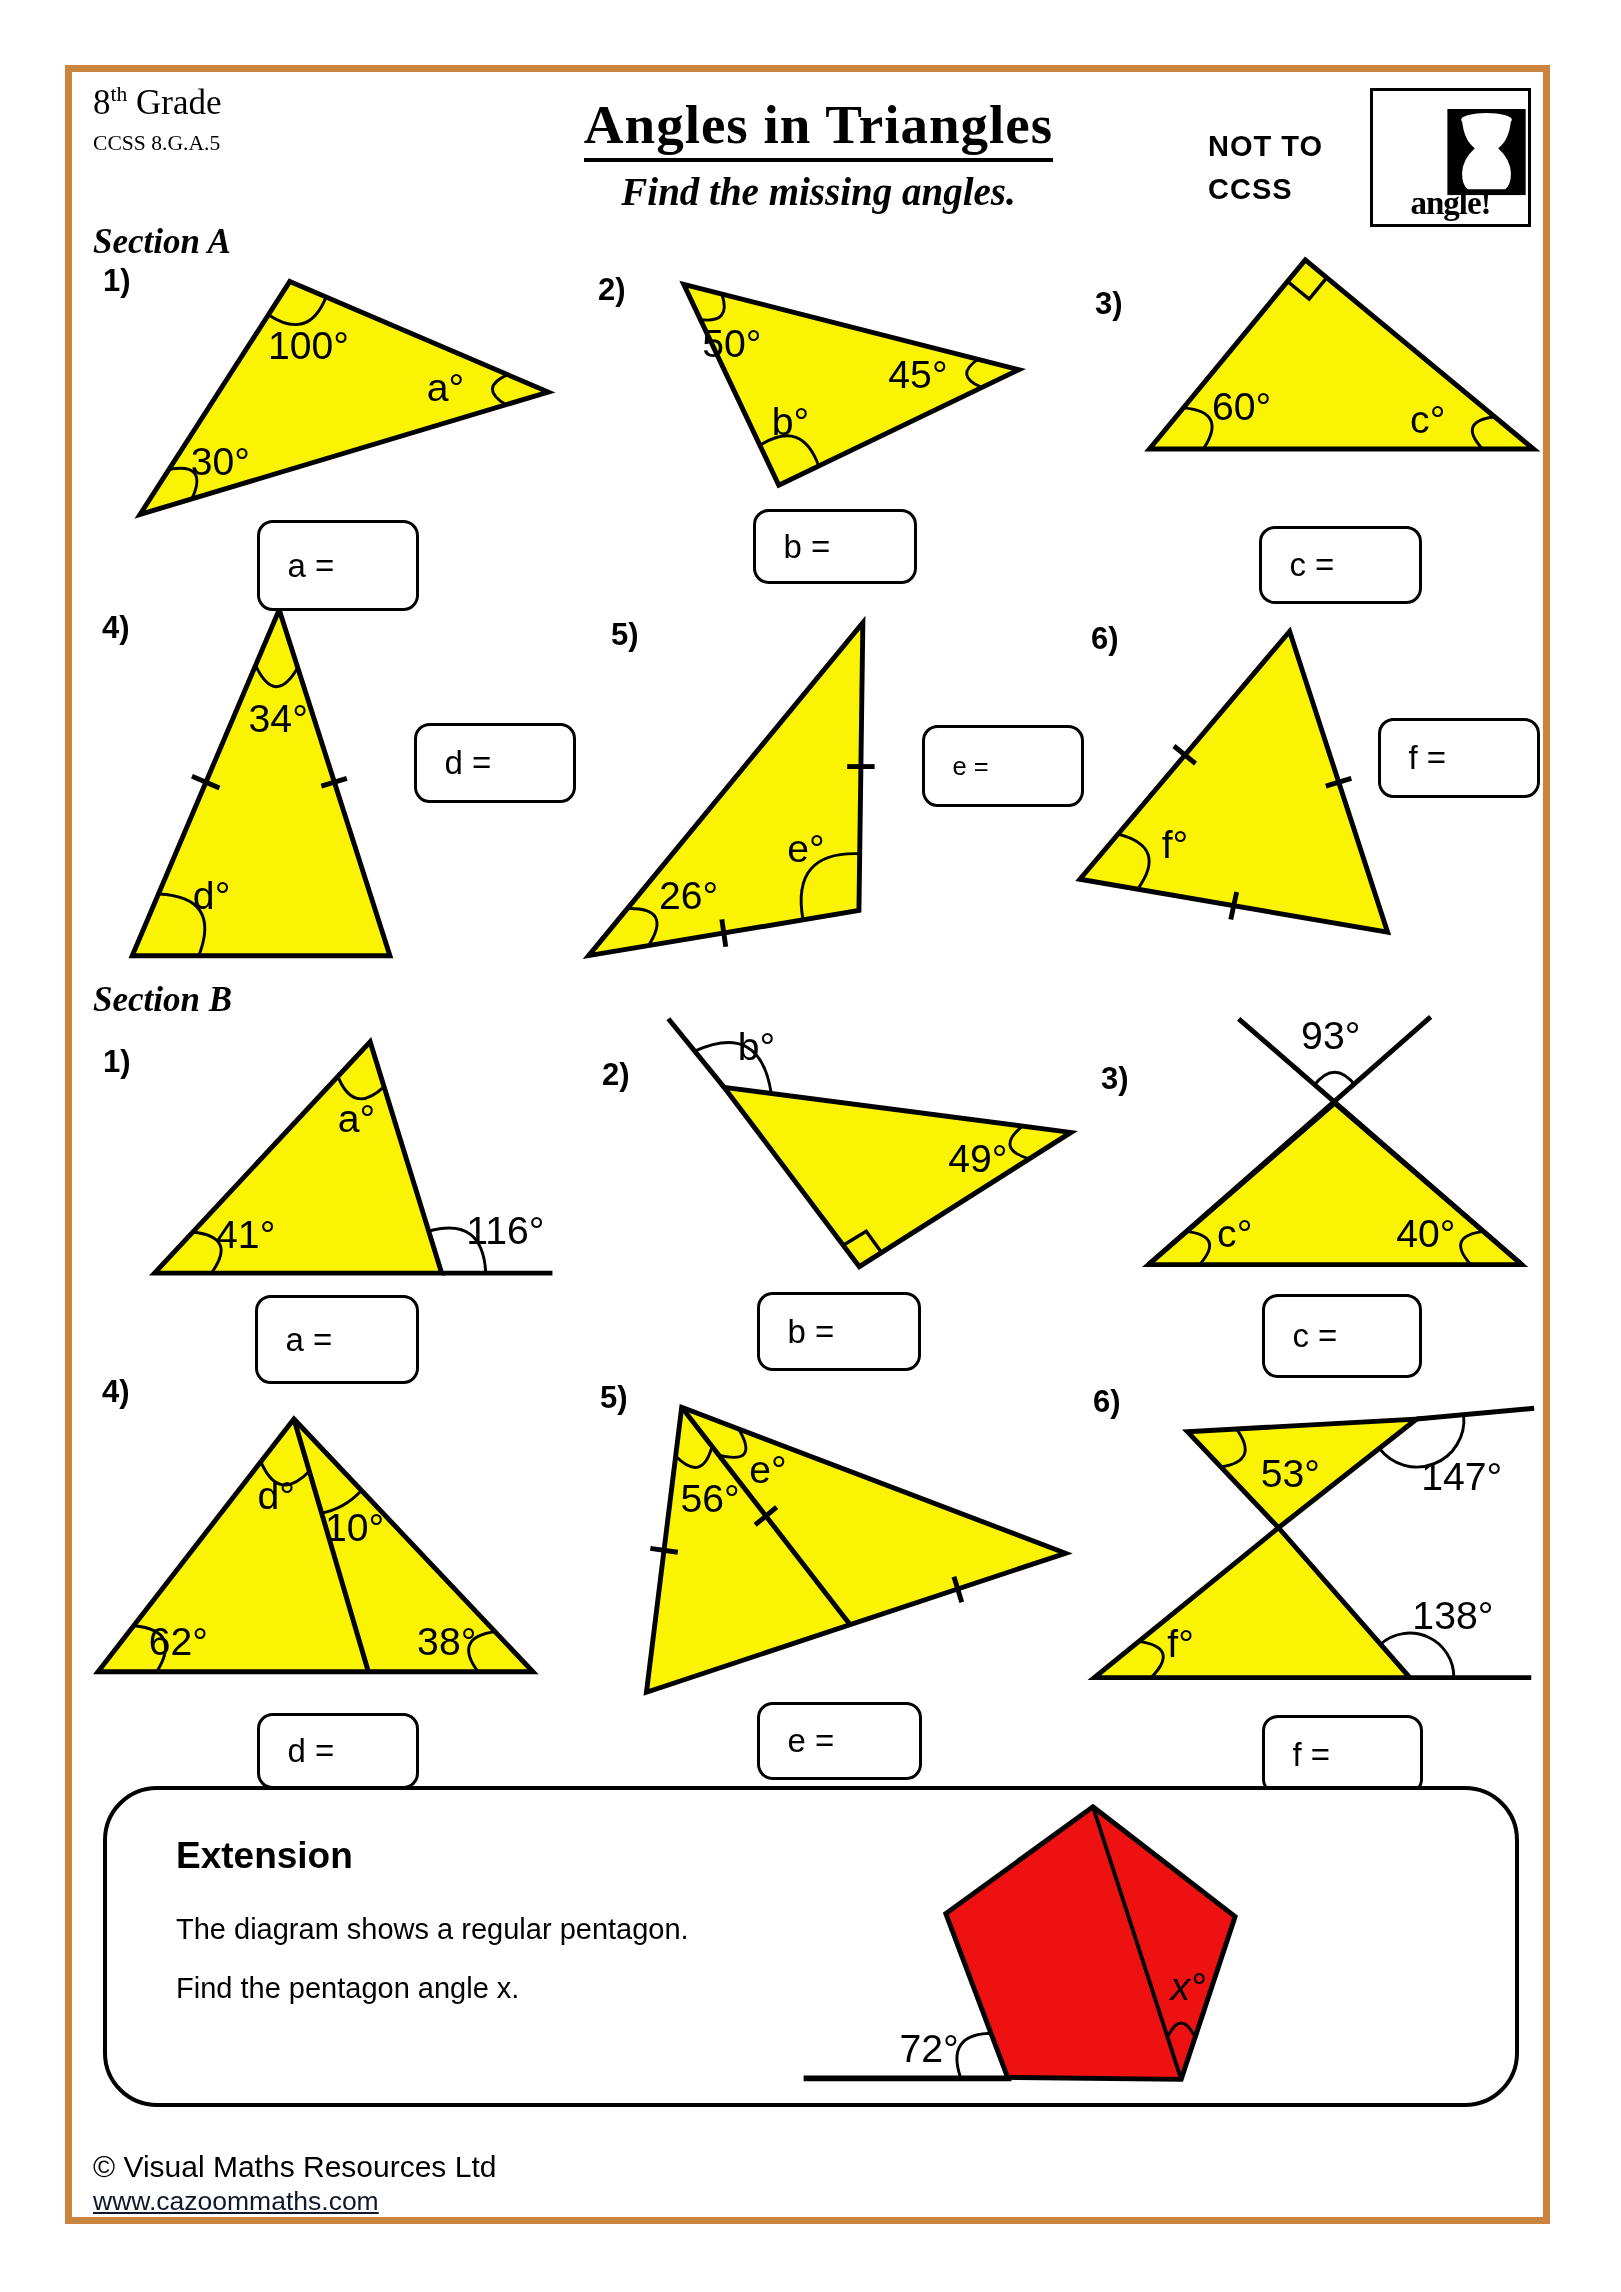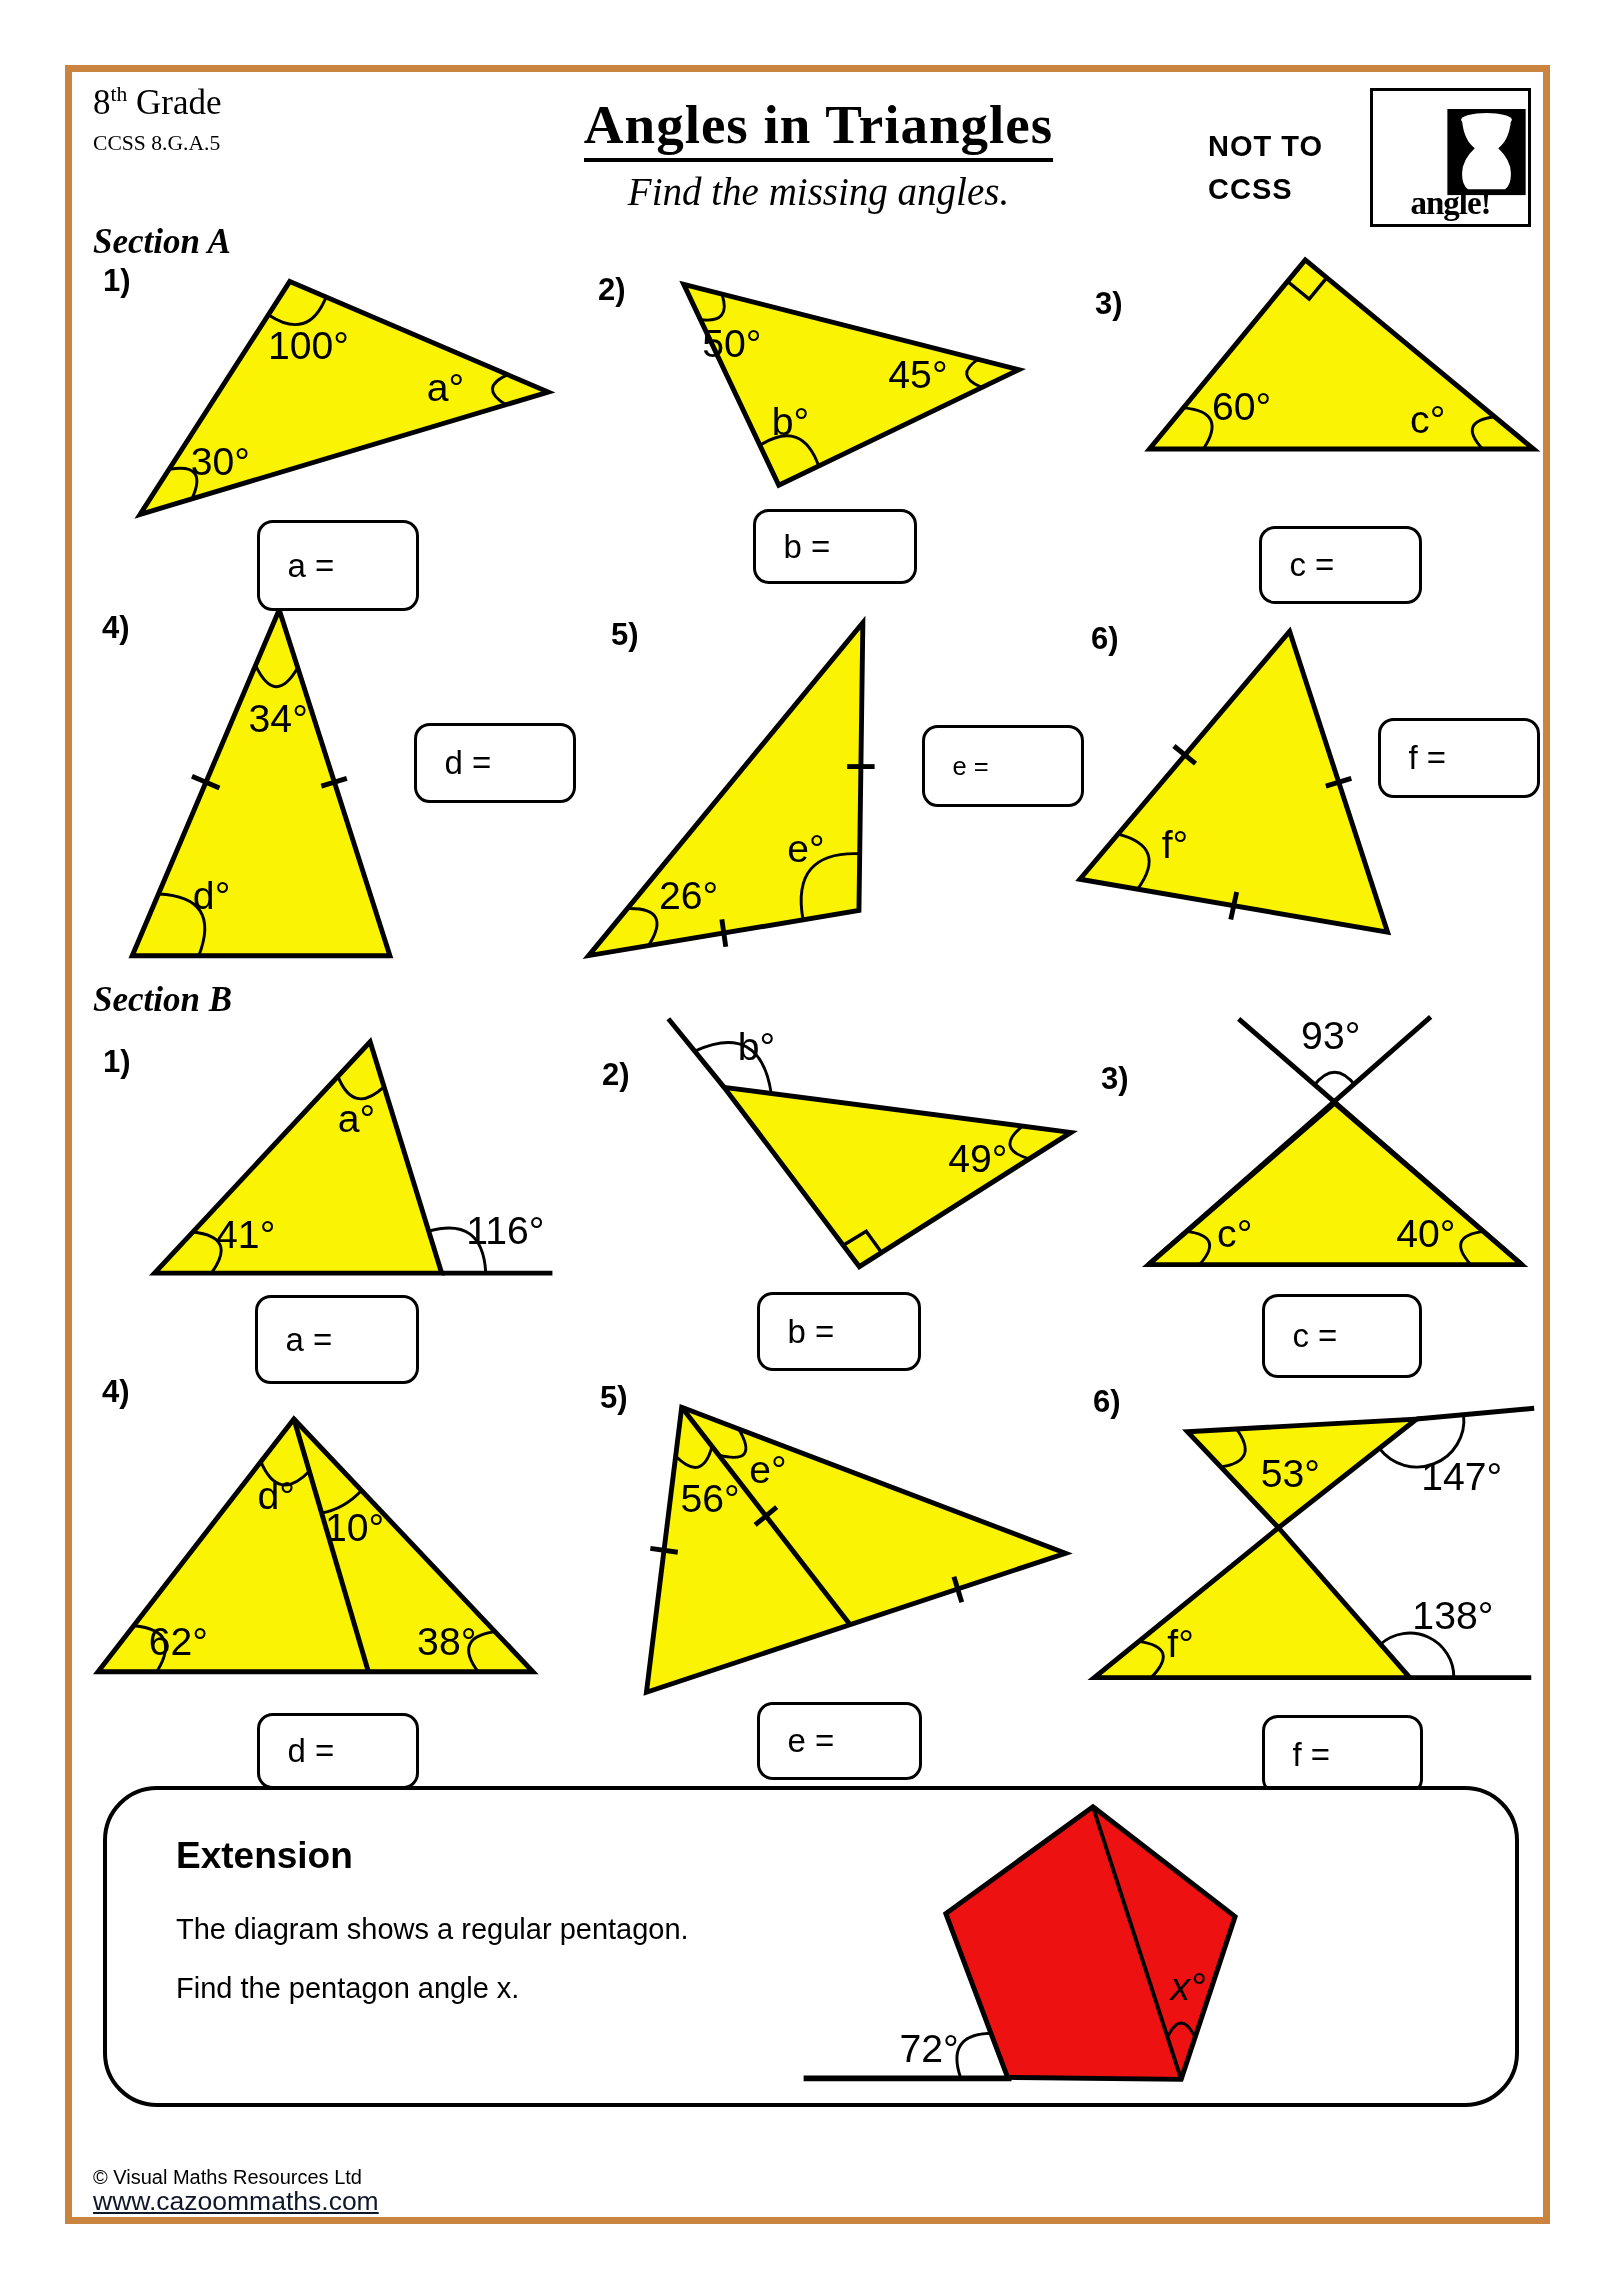--- a/index.html
+++ b/index.html
@@ -14,39 +14,39 @@
   }
   .serif{font-family:"Liberation Serif",serif;}
   .gradehead{left:93px;top:82px;font-size:35px;}
   .gradehead sup{font-size:21.6px;}
   .ccss{left:93px;top:131px;font-size:21.6px;text-align:center;}
   .title-wrap{left:490px;top:96px;width:657px;text-align:center;}
   .title{
     display:inline-block;font-weight:bold;font-size:55px;line-height:1.05;
     border-bottom:4.9px solid #000;padding-bottom:3.9px;letter-spacing:1px;
   }
-  .subtitle{left:490px;top:169px;width:657px;text-align:center;font-size:39px;font-style:italic;}
+  .subtitle{left:490px;top:169px;width:657px;text-align:center;font-size:39px;font-style:italic;font-weight:bold;}
   .nts{left:1208px;top:125px;font-size:29px;font-weight:bold;line-height:43px;letter-spacing:1px;}
   .logo{left:1370px;top:88px;width:161px;height:139px;border:3.9px solid #000;background:#fff;box-sizing:border-box;}
   .section-label{font-size:35px;font-weight:bold;font-style:italic;font-family:"Liberation Serif",serif;}
   .pnum{font-size:31px;font-weight:bold;}
   .ansbox{
     border:3.9px solid #000;border-radius:15.7px;background:#fff;box-sizing:border-box;
     display:flex;align-items:center;padding-left:27.4px;font-size:33px;
   }
   .ansbox.small{font-size:25.5px;}
   svg{position:absolute;overflow:visible;}
   svg text{font-family:"Liberation Sans",sans-serif;font-size:40px;fill:#000;}
   .ext-box{
     left:103px;top:1786px;width:1416px;height:321px;border:4.9px solid #000;
     border-radius:54px;background:#fff;box-sizing:border-box;
   }
   .ext-head{left:176px;top:1835px;font-size:37px;font-weight:bold;}
   .ext-line{font-size:29px;}
-  .foot-copy{left:93px;top:2150px;font-size:20px;margin-top:16px;}
+  .foot-copy{left:93px;top:2150px;font-size:30px;}
   .foot-link{left:93px;top:2186px;font-size:26.5px;color:#0f172a;text-decoration:underline;}
   .crumbs{right:73px;top:2188px;font-size:25.5px;white-space:nowrap;}
   .crumbs .dot{margin:0 13.7px;}
   .crumbs sup{font-size:14.7px;}
   .logo-word{position:absolute;left:0;width:100%;text-align:center;top:94px;
     font-family:"Liberation Serif",serif;font-weight:bold;font-size:33px;letter-spacing:-1px;}
 </style>
 </head>
 <body>
 

